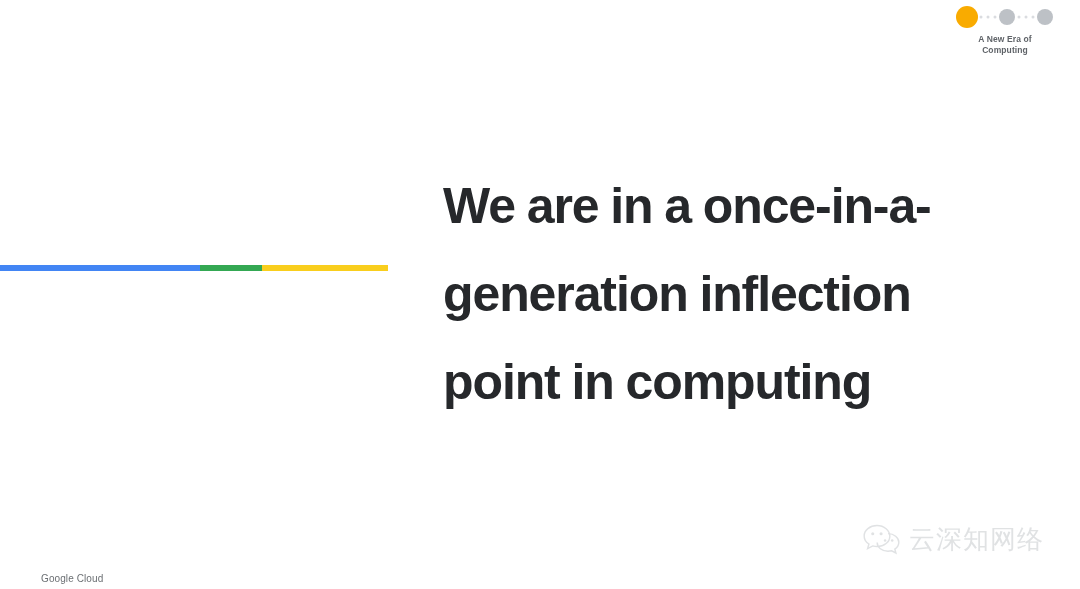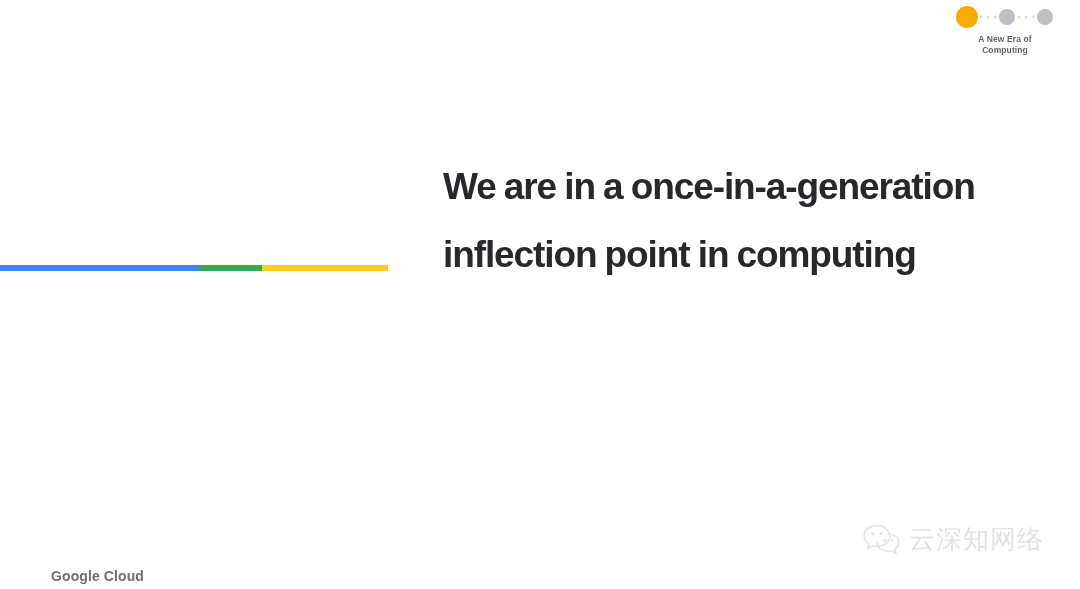--- a/index.html
+++ b/index.html
@@ -61,37 +61,36 @@
   .rule-seg {
     height: 6px;
   }
 
   
   .headline {
     position: absolute;
     left: 443px;
     top: 128px;
     width: 575px;
-    font-size: 37px;
+    font-size: 50px;
     font-weight: bold;
-    line-height: 68px;
+    line-height: 88px;
     letter-spacing: -1.1px;
     color: #26282b;
     word-spacing: -1px;
   }
 
   
   .footer-brand {
     position: absolute;
-    left: 51px;
+    left: 41px;
     bottom: 5px;
-    font-size: 14px;
+    font-size: 10px;
     color: #6b6f73;
     letter-spacing: 0.1px;
-    font-weight: bold;
   }
 
   
   .watermark {
     position: absolute;
     left: 862px;
     top: 518px;
     width: 190px;
     height: 42px;
     display: flex;

